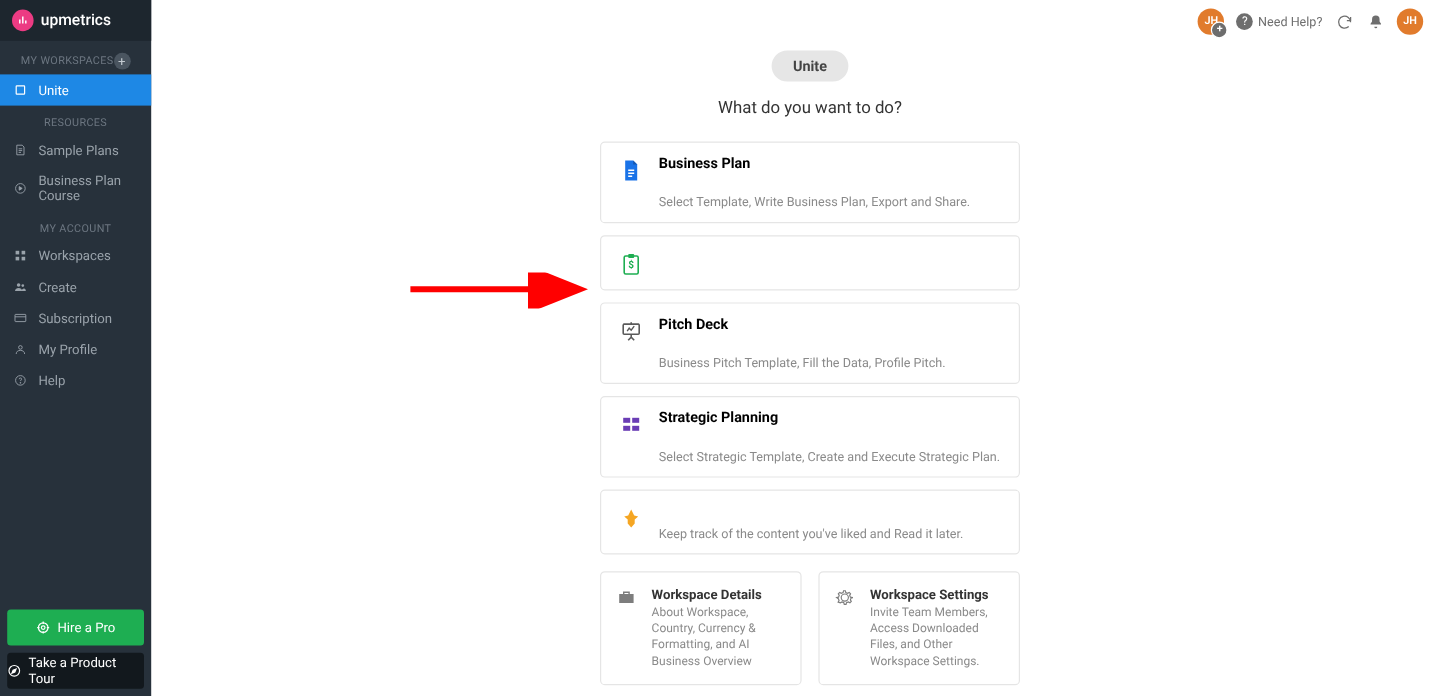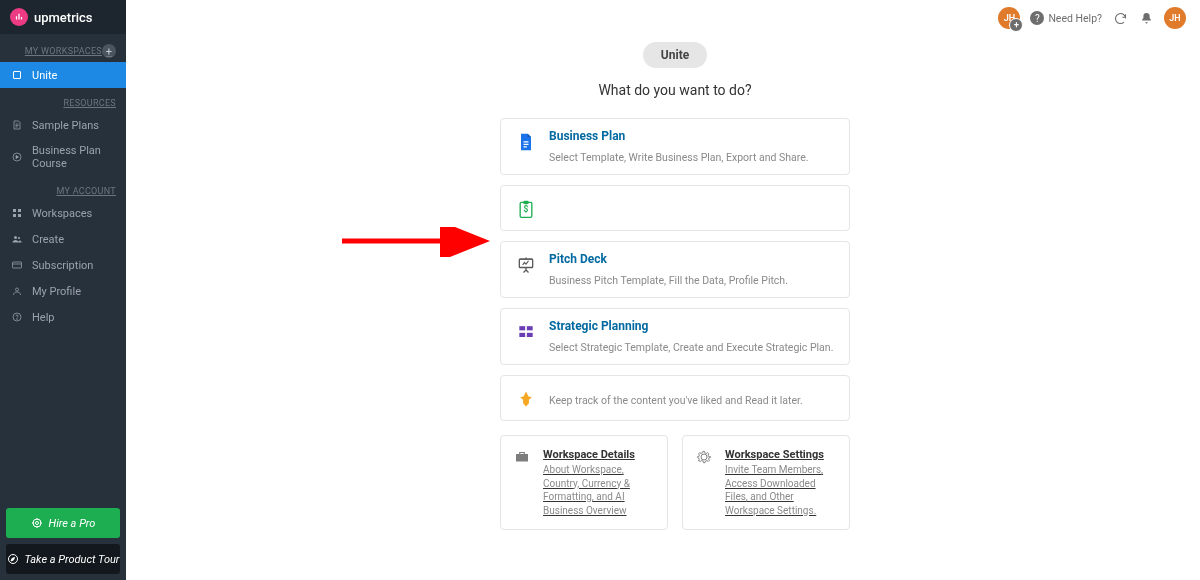--- a/index.html
+++ b/index.html
@@ -39,42 +39,42 @@
     background:var(--sidebar-bg-dark);
     color:#fff;font-size:13px;font-weight:500;
   }
   .brand .logo{
     width:18px;height:18px;border-radius:50%;
     background:#ec3b83;
     display:flex;align-items:center;justify-content:center;
   }
   .brand .logo svg{width:10px;height:10px;}
   .section-header{
-    display:flex;align-items:center;justify-content:flex-end;
+    display:flex;align-items:center;justify-content:center;
     padding:10px 10px 4px 10px;
     font-size:9px;letter-spacing:.3px;
-    color:var(--sidebar-header);text-transform:uppercase;text-decoration:underline;
+    color:var(--sidebar-header);text-transform:uppercase;
   }
   .add-circle{
     width:14px;height:14px;border-radius:50%;
     background:#4a5560;display:flex;align-items:center;justify-content:center;
     color:#c3cad0;font-size:11px;line-height:1;
   }
   .nav-item{
     display:flex;align-items:center;gap:8px;
     padding:6px 10px;
     font-size:11px;color:var(--sidebar-text);
     cursor:pointer;
   }
   .nav-item.active{background:var(--active);color:#fff;}
   .nav-item .icon{width:14px;height:14px;flex-shrink:0;display:flex;align-items:center;justify-content:center;}
   .nav-item .icon svg{width:12px;height:12px;}
   .ws-dot{width:8px;height:8px;border:1.5px solid currentColor;border-radius:1px;}
 
-  .sidebar-bottom{margin-top:auto;padding:6px;display:flex;flex-direction:column;gap:6px;font-style:italic;}
+  .sidebar-bottom{margin-top:auto;padding:6px;display:flex;flex-direction:column;gap:6px;}
   .btn{
     display:flex;align-items:center;justify-content:center;gap:6px;
     height:30px;border-radius:3px;font-size:11px;cursor:pointer;
   }
   .btn.green{background:var(--accent-green);color:#fff;}
   .btn.dark{background:#12181d;color:#fff;align-items:center;}
   .btn svg{width:12px;height:12px;}
 
   
   .topbar{
@@ -119,25 +119,25 @@
   .stack{
     width:350px;margin:0 auto;display:flex;flex-direction:column;gap:10px;
   }
   .option{
     display:flex;gap:12px;align-items:flex-start;
     border:1px solid var(--card-border);border-radius:4px;
     padding:10px 14px;cursor:pointer;background:#fff;
   }
   .option .opt-icon{width:22px;height:22px;flex-shrink:0;display:flex;align-items:center;justify-content:center;margin-top:2px;}
   .option .opt-icon svg{width:20px;height:20px;}
-  .opt-title{font-weight:700;font-size:12px;color:#0369a1;}
-  .opt-desc{font-size:10.5px;color:var(--muted);margin-top:8px;}
+  .opt-title{font-weight:700;font-size:12px;color:#000000;}
+  .opt-desc{font-size:10.5px;color:var(--muted);margin-top:19px;}
 
   .pair{
-    width:350px;margin:14px auto 0;display:flex;gap:14px;text-decoration:underline;
+    width:350px;margin:14px auto 0;display:flex;gap:14px;
   }
   .card{
     flex:1;display:flex;gap:10px;align-items:flex-start;
     border:1px solid var(--card-border);border-radius:4px;
     padding:12px;cursor:pointer;
   }
   .card .c-icon{width:20px;height:20px;flex-shrink:0;color:#7d7d7d;}
   .card .c-icon svg{width:18px;height:18px;}
   .c-title{font-weight:700;font-size:11px;color:#333;}
   .c-desc{font-size:10px;color:var(--muted);margin-top:2px;line-height:1.35;}

